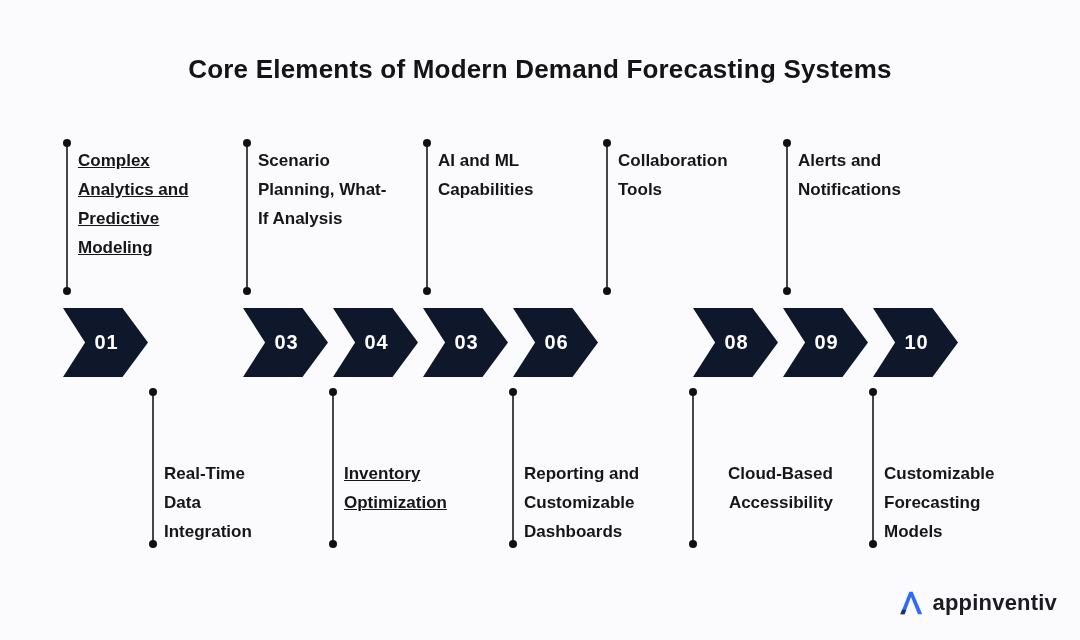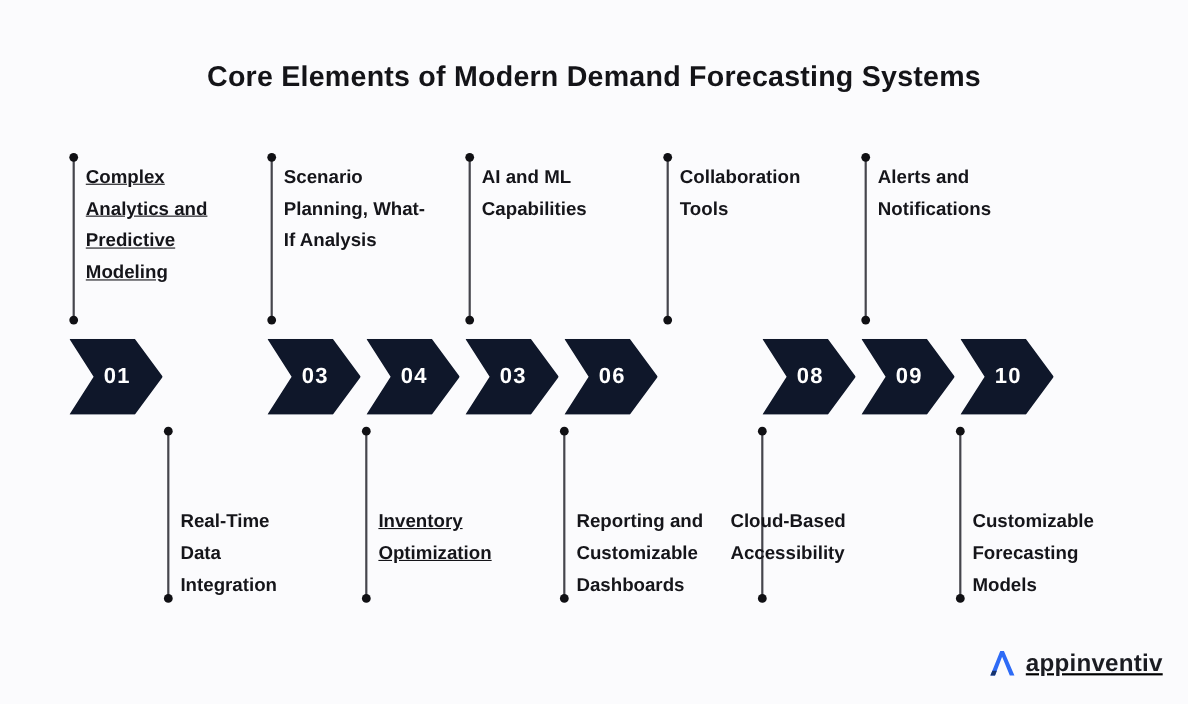--- a/index.html
+++ b/index.html
@@ -81,31 +81,30 @@
     font-weight: bold;
     color: #15151A;
     line-height: 29px;
     white-space: pre-line;
   }
   .step-label.top { top: 146px; }
   .step-label.bottom { top: 459px; }
   .l0 { left: 78px; text-decoration: underline; }  .l2 { left: 258px; } .l4 { left: 438px; }
   .l6 { left: 618px; } .l8 { left: 798px; }
   .l1 { left: 164px; } .l3 { left: 344px; text-decoration: underline; } .l5 { left: 524px; }
-  .l7 { left: 664px; } .l9 { left: 884px; }
+  .l7 { left: 728px; text-align: right; } .l9 { left: 884px; }
 
   
   .brand {
     position: absolute;
     right: 23px;
     bottom: 23px;
     display: flex;
     align-items: center;
     gap: 7px;
-    text-decoration: underline;
   }
   .brand svg { width: 30px; height: 28px; display: block; }
   .brand .brand-name {
     font-size: 22px;
     font-weight: 600;
     color: #1B1C22;
     letter-spacing: 0.2px;
   }
 </style>
 </head>

